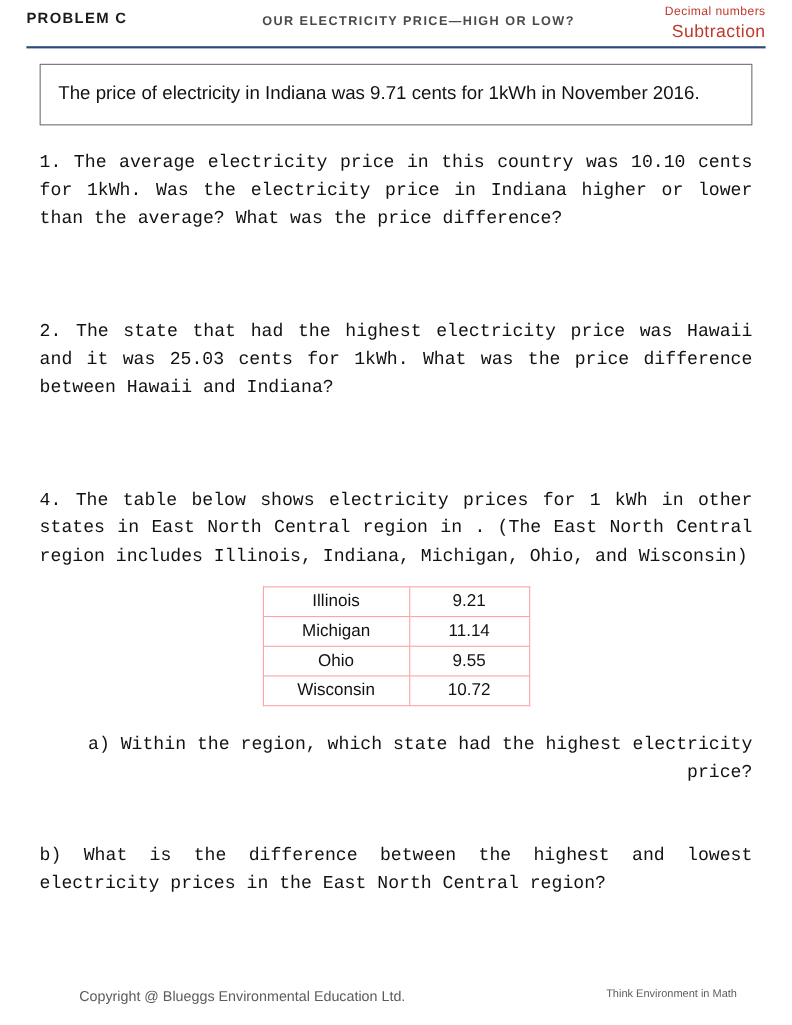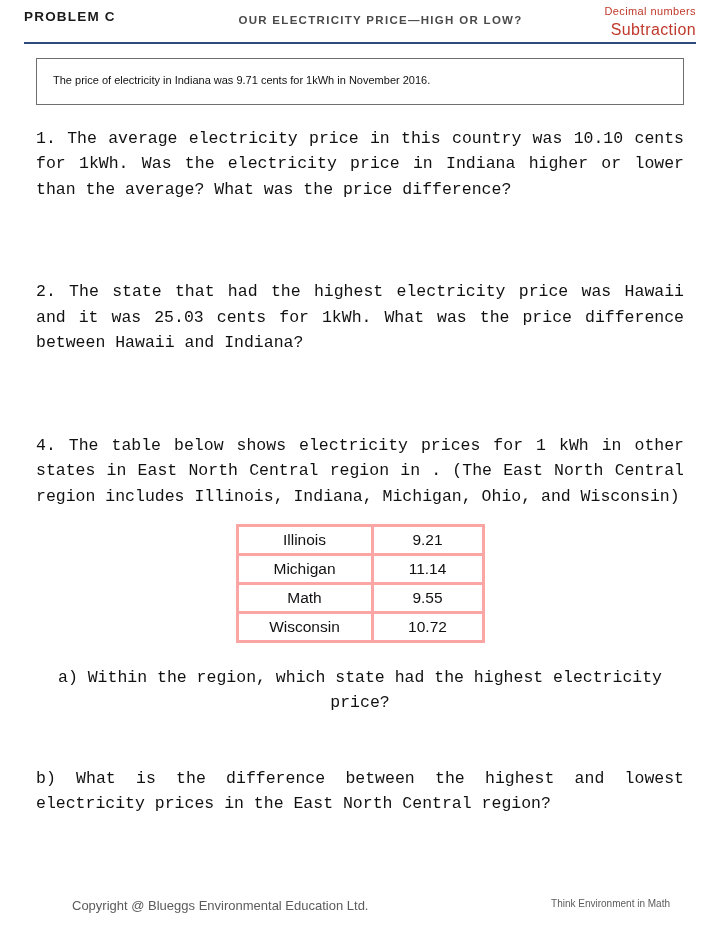--- a/index.html
+++ b/index.html
@@ -80,56 +80,56 @@
   .content {
     position: absolute;
     left: 36px;
     right: 36px;
     top: 58px;
   }
 
   .prompt-box {
     border: 1px solid #6f6f6f;
     padding: 13px 16px 15px 16px;
-    font-size: 11px;
+    font-size: 17px;
     line-height: 1.5;
     text-align: justify;
     text-justify: inter-word;
     color: #111;
   }
 
   .question {
     font-size: 16.5px;
     line-height: 1.55;
     text-align: justify;
     text-justify: inter-word;
     color: #111;
     font-family: Liberation Mono, monospace;
   }
   .q1 { margin-top: 21px; }
   .q2 { margin-top: 77px; }
   .q3 { margin-top: 76px; }
   .q4 { margin-top: 77px; }
 
   .q-last-line {
-    text-align: center;
+    text-align: right;
   }
 
   
   .table-wrap {
     margin-top: 14px;
     display: flex;
     justify-content: center;
   }
   table.data-table {
     border-collapse: collapse;
     font-size: 15.5px;
   }
   table.data-table td {
-    border: 3px solid #fca5a5;
+    border: 1px solid #fca5a5;
     padding: 2px 10px;
     text-align: center;
     height: 22px;
     color: #111;
     margin-top: 14px;
   }
   table.data-table td.state { width: 112px; }
   table.data-table td.value { width: 88px; }
 
   .sub-q-a { margin-top: 22px; }
@@ -189,21 +189,21 @@
         <tbody>
           <tr>
             <td class="state">Illinois</td>
             <td class="value">9.21</td>
           </tr>
           <tr>
             <td class="state">Michigan</td>
             <td class="value">11.14</td>
           </tr>
           <tr>
-            <td class="state">Math</td>
+            <td class="state">Ohio</td>
             <td class="value">9.55</td>
           </tr>
           <tr>
             <td class="state">Wisconsin</td>
             <td class="value">10.72</td>
           </tr>
         </tbody>
       </table>
     </div>
 

